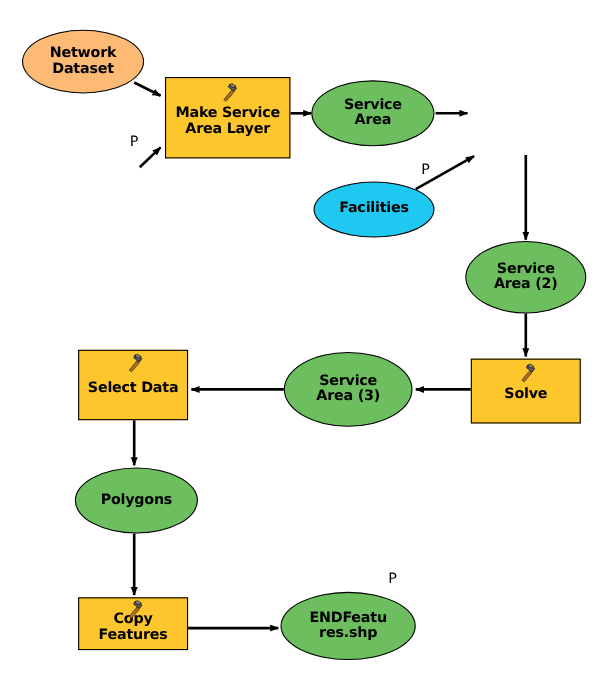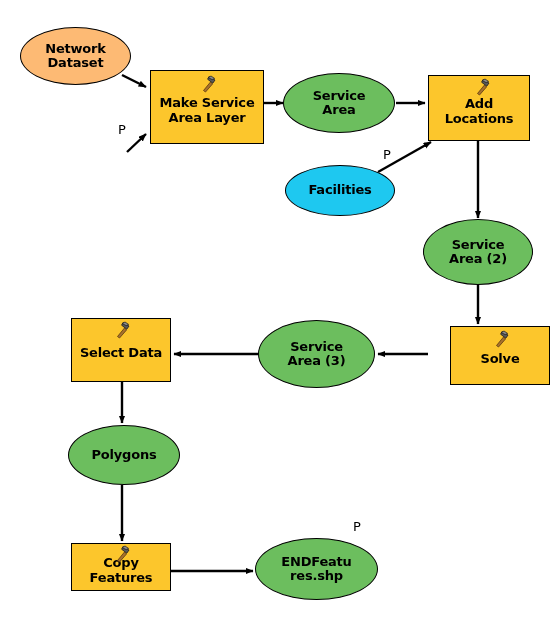--- a/index.html
+++ b/index.html
@@ -134,36 +134,27 @@
 
   <div class="node ellipse green" style="left:283px; top:73px; width:112px; height:60px;">
     <span class="label">Service
 Area</span>
   </div>
 
   <div class="node ellipse cyan" style="left:285px; top:165px; width:110px; height:51px;">
     <span class="label">Facilities</span>
   </div>
 
-  <div class="node proc" style="left:428px; top:75px; width:102px; height:66px;">
-    <svg class="hammer" style="left:44px; top:2px;" viewBox="0 0 18 18">
-      <path d="M4.5,15.5 L11.5,7.0 L13.5,9.0 L6.5,17.0 Z" fill="#a8712c" stroke="#5a3a10" stroke-width="0.8"></path>
-      <path d="M10.0,1.5 L16.0,5.0 L13.8,8.2 L8.6,4.2 Z" fill="#5a5a5a" stroke="#1a1a1a" stroke-width="0.8"></path>
-      <path d="M9.2,2.6 L12.0,1.0 L15.6,3.4 L13.2,4.6 Z" fill="#8a8a8a" stroke="#1a1a1a" stroke-width="0.7"></path>
-    </svg>
-    <span class="label">Add
-Locations</span>
-  </div>
 
   <div class="node ellipse green" style="left:423px; top:219px; width:110px; height:66px;">
     <span class="label">Service
 Area (2)</span>
   </div>
 
-  <div class="node proc" style="left:428px; top:326px; width:100px; height:59px;margin-left:22px;">
+  <div class="node proc" style="left:428px; top:326px; width:100px; height:59px;">
     <svg class="hammer" style="left:41px; top:3px;" viewBox="0 0 18 18">
       <path d="M4.5,15.5 L11.5,7.0 L13.5,9.0 L6.5,17.0 Z" fill="#a8712c" stroke="#5a3a10" stroke-width="0.8"></path>
       <path d="M10.0,1.5 L16.0,5.0 L13.8,8.2 L8.6,4.2 Z" fill="#5a5a5a" stroke="#1a1a1a" stroke-width="0.8"></path>
       <path d="M9.2,2.6 L12.0,1.0 L15.6,3.4 L13.2,4.6 Z" fill="#8a8a8a" stroke="#1a1a1a" stroke-width="0.7"></path>
     </svg>
     <span class="label">Solve</span>
   </div>
 
   <div class="node ellipse green" style="left:258px; top:320px; width:117px; height:68px;">
     <span class="label">Service

